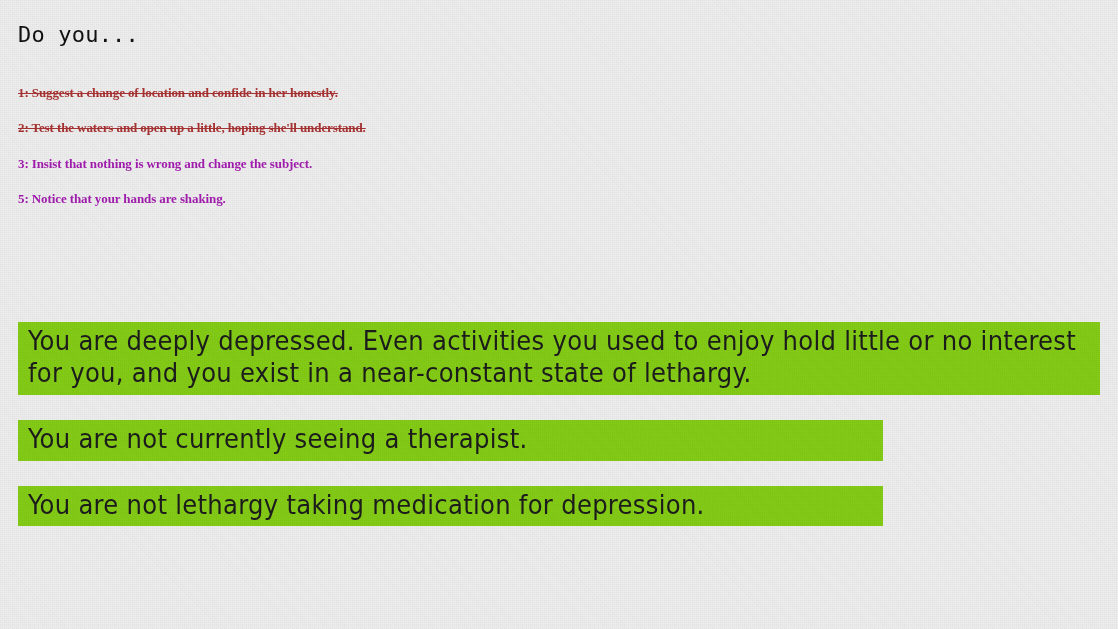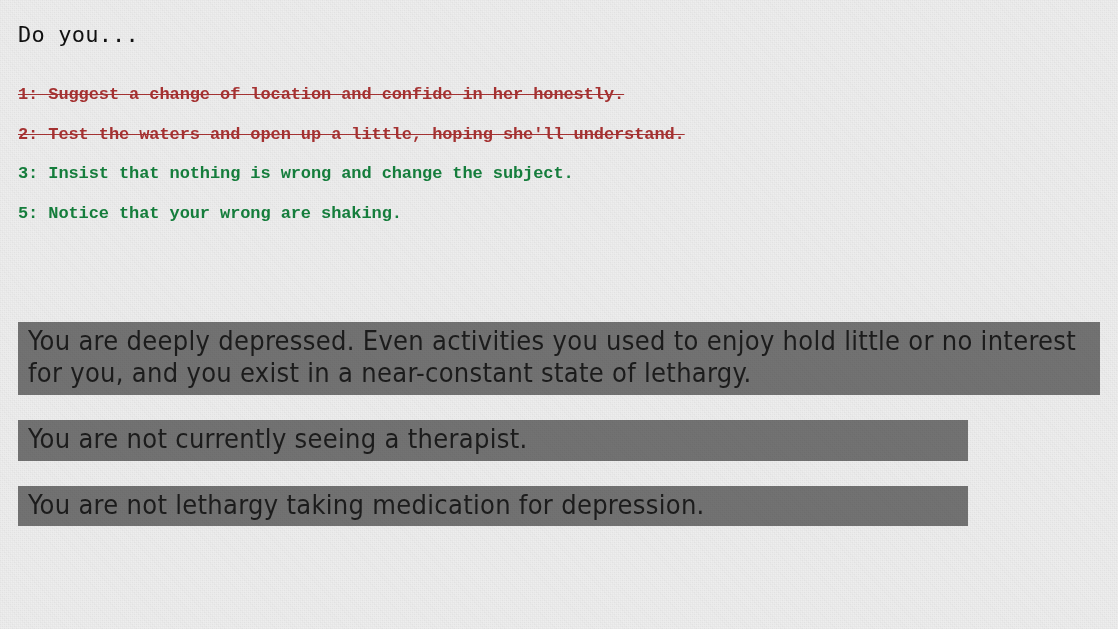--- a/index.html
+++ b/index.html
@@ -45,56 +45,56 @@
   }
 
   .choices {
     position: absolute;
     left: 18px;
     top: 86px;
     width: 1060px;
   }
 
   .choice {
-    font-family: Liberation Mono, monospace;
-    font-size: 17px;
+    font-family: Liberation Serif, serif;
+    font-size: 13px;
     font-weight: bold;
     line-height: 1.1;
     margin-bottom: 21px;
     letter-spacing: -0.1px;
     white-space: nowrap;
   }
   .choice.used {
     color: #a83232;
     text-decoration: line-through;
     text-decoration-thickness: 1.3px;
     text-decoration-color: #a83232;
   }
   .choice.available {
-    color: #15803d;
+    color: #a21caf;
   }
 
   .status-list {
     position: absolute;
     left: 18px;
     top: 322px;
     width: 1082px;
   }
 
   .status-band {
-    background: #737373;
+    background: #84cc16;
     padding: 3px 10px 6px 10px;
     margin-bottom: 25px;
     box-sizing: border-box;
   }
   .status-band.two-line {
     width: 1082px;
   }
   .status-band.single {
-    width: 950px;
+    width: 865px;
   }
 
   .status-text {
     font-family: "DejaVu Sans", sans-serif;
     font-size: 27px;
     line-height: 1.18;
     color: #1c1c1c;
     letter-spacing: 0.3px;
     font-stretch: condensed;
   }
@@ -103,21 +103,21 @@
 <body>
 
 <div class="content">
 
   <div class="prompt">Do you...</div>
 
   <div class="choices">
     <div class="choice used">1: Suggest a change of location and confide in her honestly.</div>
     <div class="choice used">2: Test the waters and open up a little, hoping she'll understand.</div>
     <div class="choice available">3: Insist that nothing is wrong and change the subject.</div>
-    <div class="choice available">5: Notice that your wrong are shaking.</div>
+    <div class="choice available">5: Notice that your hands are shaking.</div>
   </div>
 
   <div class="status-list">
     <div class="status-band two-line">
       <div class="status-text">You are deeply depressed. Even activities you used to enjoy hold little or no interest for you, and you exist in a near-constant state of lethargy.</div>
     </div>
     <div class="status-band single">
       <div class="status-text">You are not currently seeing a therapist.</div>
     </div>
     <div class="status-band single">

